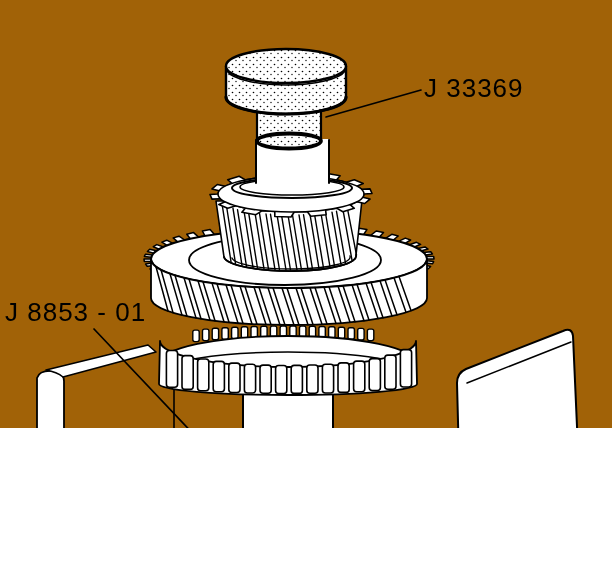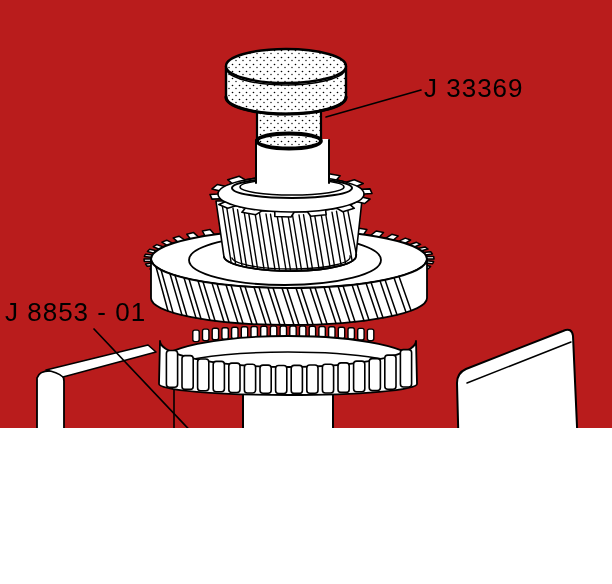--- a/index.html
+++ b/index.html
@@ -1,16 +1,16 @@
 <!DOCTYPE html>
 <html><head>
 <meta charset="utf-8">
 <style>
   html,body{margin:0;padding:0;background:#fff;}
-  #stage{width:612px;height:428px;background:#b91c1c;position:relative;overflow:hidden;}
+  #stage{width:612px;height:428px;background:#a16207;position:relative;overflow:hidden;}
   svg{display:block;}
   .ln{stroke:#000;fill:none;stroke-linecap:round;stroke-linejoin:round;}
   .fw{fill:#fff;stroke:#000;stroke-linejoin:round;}
   .lbl{font-family:"Liberation Sans", sans-serif;font-size:26px;fill:#000;letter-spacing:1px;}
 </style>
 </head>
 <body>
 
 <div id="stage">
 <svg width="612" height="584" viewBox="0 0 612 584">

